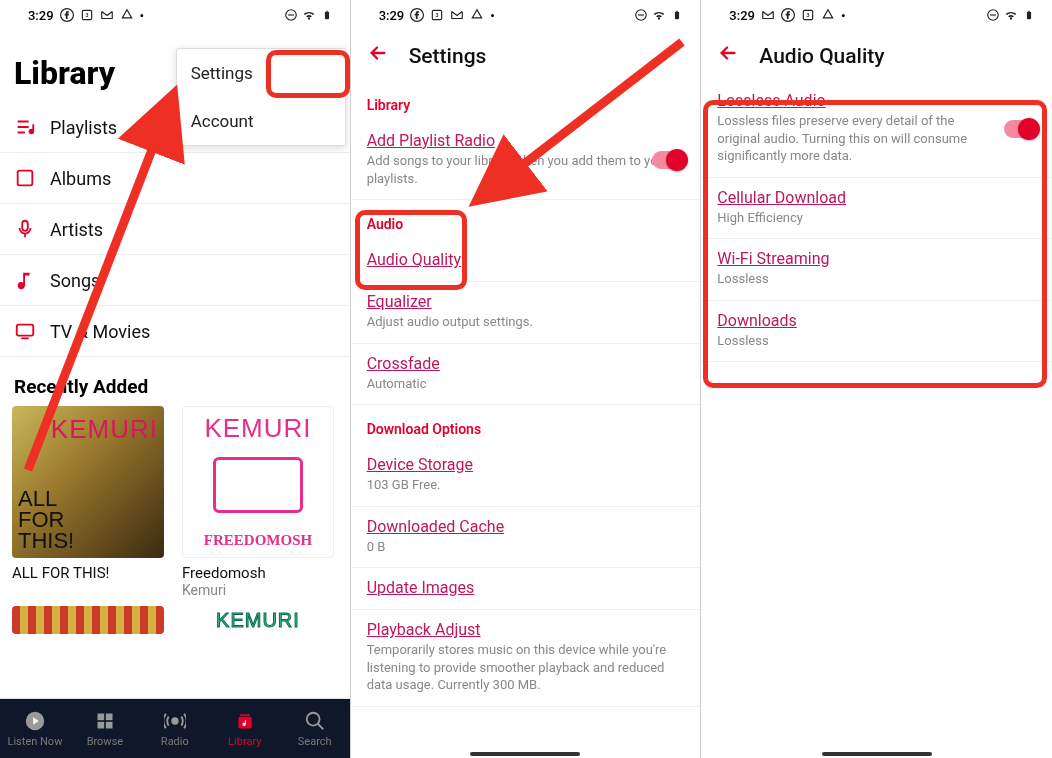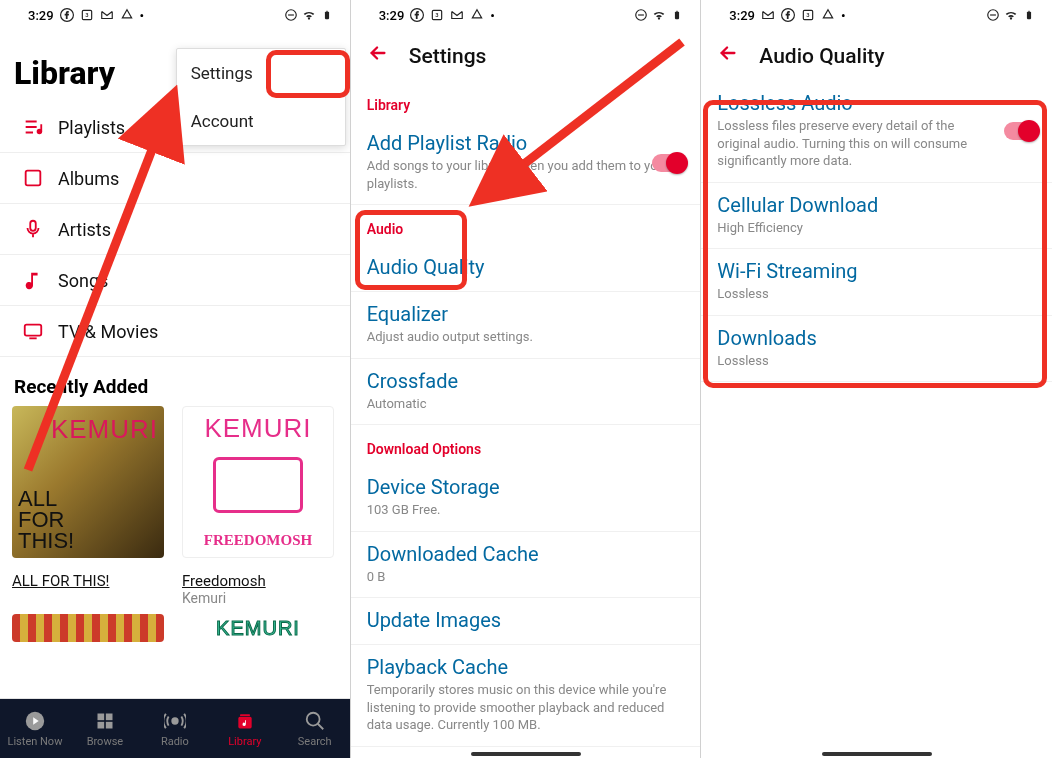--- a/index.html
+++ b/index.html
@@ -1,60 +1,60 @@
 <!DOCTYPE html>
 <html><head>
 <meta charset="utf-8">
 <style>
   * { box-sizing: border-box; margin: 0; padding: 0; font-family: -apple-system, BlinkMacSystemFont, "Segoe UI", Roboto, Helvetica, Arial, sans-serif; }
   body { background: #fff; width: 1052px; height: 758px; overflow: hidden; position: relative; }
-  .panels { display: flex; width: 100%; height: 100%; }
+  .panels { display: flex; width: 100%; height: 100%; justify-content: flex-end; }
   .panel { width: 351px; height: 758px; background: #fff; border-right: 1px solid #d0d0d0; position: relative; overflow: hidden; display: flex; flex-direction: column; }
   .panel:last-child { border-right: none; }
 
   
   .status-bar { display: flex; justify-content: space-between; align-items: center; padding: 6px 16px 6px 28px; font-size: 13px; font-weight: 500; height: 30px; }
   .status-left { display: flex; align-items: center; gap: 6px; }
   .status-right { display: flex; align-items: center; gap: 4px; }
   .status-icon { width: 14px; height: 14px; display: inline-flex; align-items: center; justify-content: center; }
 
   
   .header-row { display: flex; align-items: center; padding: 12px 16px; gap: 20px; }
   .back-arrow { color: #e3002b; font-size: 22px; font-weight: 600; }
   .header-title { font-size: 21px; font-weight: 500; color: #111; }
 
   
   .library-title { font-size: 32px; font-weight: 800; padding: 24px 14px 10px; }
   .lib-list { display: flex; flex-direction: column; }
-  .lib-item { display: flex; align-items: center; gap: 14px; padding: 14px 22px; border-bottom: 1px solid #eee; font-size: 18px; color: #111; }
+  .lib-item { display: flex; align-items: center; gap: 14px; padding: 14px 14px; border-bottom: 1px solid #eee; font-size: 18px; color: #111; }
   .lib-icon { width: 22px; height: 22px; color: #e3002b; display:flex; align-items:center; justify-content:center; }
   .section-head { font-size: 19px; font-weight: 700; padding: 18px 14px 8px; }
   .albums-row { display: flex; gap: 18px; padding: 0 12px; }
   .album { width: 152px; }
   .album-art { width: 152px; height: 152px; border-radius: 4px; display:flex; align-items:center; justify-content:center; font-size:10px; color:#333; }
-  .album-title { font-size: 15px; margin-top: 14px; color:#111;text-decoration:underline; }
+  .album-title { font-size: 15px; margin-top: 6px; color:#111; }
   .album-artist { font-size: 14px; color: #888; }
   .albums-row2 { display:flex; gap:18px; padding: 8px 12px 0; }
   .album-art-sm { width:152px; height:28px; border-radius:4px; }
 
   
   .dropdown { position: absolute; top: 48px; right: 4px; width: 170px; background: #fff; border: 1px solid #ddd; box-shadow: 0 2px 8px rgba(0,0,0,.15); border-radius: 2px; z-index: 10; }
   .dropdown-item { padding: 14px 14px; font-size: 17px; color: #222; }
   .highlight-box { position: absolute; border: 5px solid #ee3024; border-radius: 10px; pointer-events: none; z-index: 20; }
 
   
   .tabbar { position: absolute; bottom: 0; left:0; right:0; height: 60px; border-top: 1px solid #e3e3e3; background: #0f172a; display:flex; }
   .tab { flex:1; display:flex; flex-direction:column; align-items:center; justify-content:center; gap:3px; font-size:11px; color:#7a7a7a; }
   .tab.active { color:#e3002b; }
   .tab-icon { width:22px; height:22px; display:flex; align-items:center; justify-content:center; }
 
   
   .sect-label { color: #e3002b; font-size: 14px; font-weight: 600; padding: 16px 16px 8px; }
   .setting-row { padding: 10px 16px 12px; border-bottom: 1px solid #f0f0f0; position:relative; }
-  .setting-title { font-size: 20px; color: #0369a1; }
+  .setting-title { font-size: 16px; color: #be185d; text-decoration: underline; }
   .setting-sub { font-size: 13px; color: #888; margin-top: 2px; line-height: 1.35; }
   .toggle { position:absolute; right:14px; top:50%; transform:translateY(-50%); width:34px; height:18px; border-radius:10px; background:#f48aa0; }
   .toggle::after { content:""; position:absolute; right:-2px; top:-2px; width:22px; height:22px; border-radius:50%; background:#e3002b; box-shadow:0 1px 2px rgba(0,0,0,.3); }
   .home-pill { width:110px; height:4px; background:#333; border-radius:3px; margin: 0 auto; position:absolute; bottom:2px; left:50%; transform:translateX(-50%); }
 
   
   .arrow { position:absolute; z-index:30; pointer-events:none; }
 
   
   .art1 { background: linear-gradient(135deg,#c8b85a 0%, #9b7a2e 40%, #3a2a10 100%); position:relative; overflow:hidden; }
@@ -339,22 +339,22 @@
       <div class="setting-sub">103 GB Free.</div>
     </div>
     <div class="setting-row">
       <div class="setting-title">Downloaded Cache</div>
       <div class="setting-sub">0 B</div>
     </div>
     <div class="setting-row">
       <div class="setting-title">Update Images</div>
     </div>
     <div class="setting-row">
-      <div class="setting-title">Playback Cache</div>
-      <div class="setting-sub">Temporarily stores music on this device while you're listening to provide smoother playback and reduced data usage. Currently 100 MB.</div>
+      <div class="setting-title">Playback Adjust</div>
+      <div class="setting-sub">Temporarily stores music on this device while you're listening to provide smoother playback and reduced data usage. Currently 300 MB.</div>
     </div>
 
     <div class="highlight-box" style="top:210px; left:4px; width:112px; height:80px;"></div>
     <div class="home-pill"></div>
   </div>
 
   <div class="panel">
     <div class="status-bar">
       <div class="status-left">
         <span>3:29</span>

